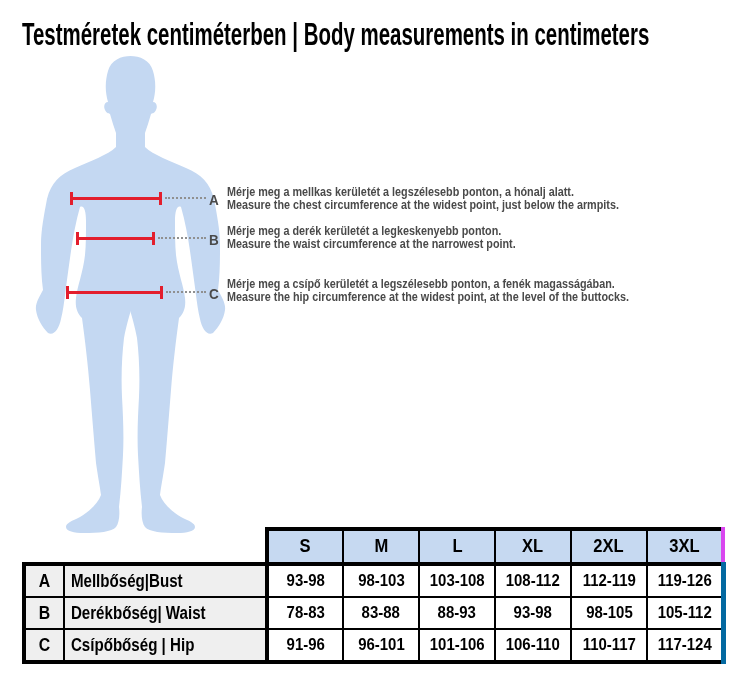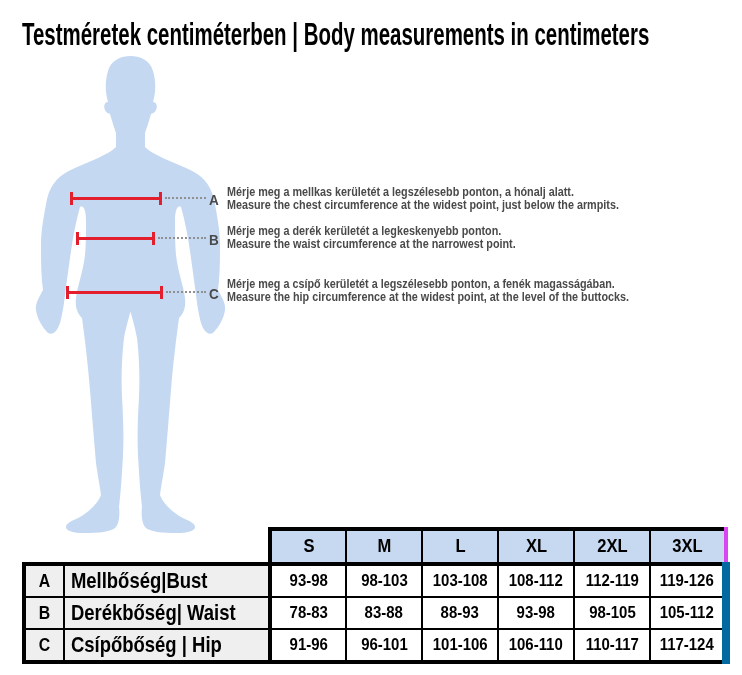--- a/index.html
+++ b/index.html
@@ -32,24 +32,24 @@
   table{border-collapse:collapse;table-layout:fixed;}
   td,th{padding:0;margin:0;text-align:center;vertical-align:middle;color:#000;
         font-family:"Liberation Sans","DejaVu Sans",sans-serif;}
   td.blank{border:none;background:transparent;}
   th{background:#c6d9f1;border:2px solid #000;border-top:4px solid #000;
      font-size:18px;font-weight:bold;height:31px;}
   th.first{border-left:4px solid #000;}
   th.last{border-right:4px solid #d946ef;}
   tr.datarow td{border:2px solid #000;height:30px;font-weight:bold;}
   tr.datarow td.letter{background:#efefef;border-left:4px solid #000;font-size:18px;}
-  tr.datarow td.lbl{background:#efefef;text-align:left;font-size:22px;}
+  tr.datarow td.lbl{background:#efefef;text-align:left;font-size:18px;}
   tr.datarow td.val{background:#fff;font-size:17px;}
   tr.datarow td.val.vfirst{border-left:4px solid #000;}
-  tr.datarow td.val.vlast{border-right:8px solid #0369a1;text-decoration:underline;}
+  tr.datarow td.val.vlast{border-right:5px solid #0369a1;text-decoration:underline;}
   tr.rowA td{border-top:4px solid #000;}
   tr.rowC td{border-bottom:4px solid #000;}
   .cond{display:inline-block;transform:scaleX(0.88);transform-origin:50% 50%;white-space:nowrap;}
   td.lbl .cond{transform-origin:0 50%;padding-left:7px;transform:scaleX(0.84);}
   th .cond{transform:scaleX(0.92);}
 </style>
 </head>
 <body>
 
 <div id="page">

